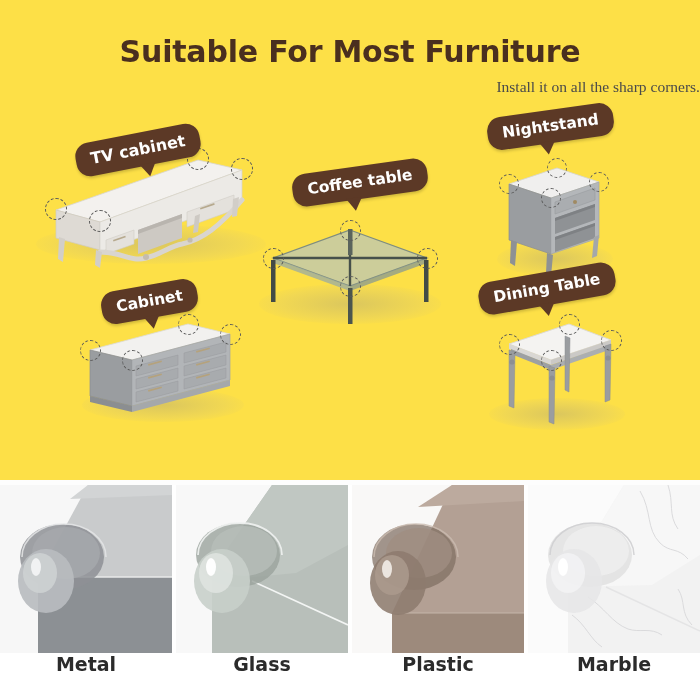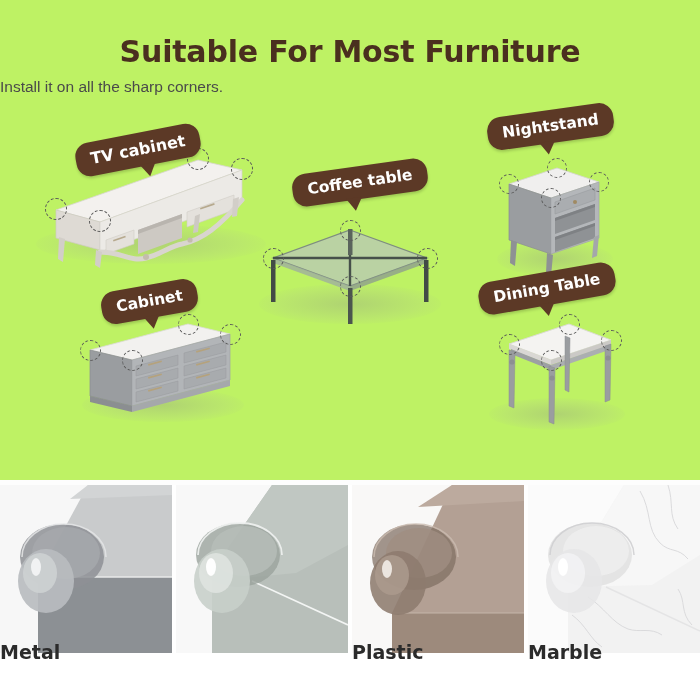--- a/index.html
+++ b/index.html
@@ -8,33 +8,33 @@
     font-family: "Liberation Sans", sans-serif;
     background:#ffffff;
     position:relative;
     overflow:hidden;
   }
   .page { position:relative; width:700px; height:700px; background:#fdfdfd; }
 
   
   .furniture-section {
     position:absolute; left:0; top:0; width:700px; height:480px;
-    background:#bef264;
+    background:#fde047;
   }
   .headline {
     position:absolute; left:0; top:34px; width:700px;
     text-align:center;
     font-size:30px; font-weight:bold; letter-spacing:-.2px;
     color:#4a2f1f;
     font-family:"DejaVu Sans", sans-serif;
   }
   .subhead {
     position:absolute; left:0; top:78px; width:700px;
-    text-align:left; font-size:15.5px; color:#4a4a4a;
-    font-family:Liberation Sans, sans-serif;
+    text-align:right; font-size:15.5px; color:#4a4a4a;
+    font-family:Liberation Serif, serif;
   }
   .mat-headline {
     position:absolute; left:0; top:443px; width:700px;
     text-align:center;
     font-size:25px; font-weight:bold; color:#4a2f1f;
     font-family:"DejaVu Sans", sans-serif;
   }
 
   
   .badge {
@@ -80,22 +80,22 @@
   
   .materials-section {
     position:absolute; left:0; top:485px; width:700px; height:215px;
     background:#ffffff;
   }
   .mat-panel {
     position:absolute; top:0; height:168px; overflow:hidden;
     background:#f7f7f7;
   }
   .mat-label {
-    position:absolute; top:156px; width:100%;
-    text-align:left; font-size:19px; font-weight:bold;
+    position:absolute; top:168px; width:100%;
+    text-align:center; font-size:19px; font-weight:bold;
     color:#2b2b2b;
     font-family:"DejaVu Sans", sans-serif;
   }
   .mat-col { position:absolute; top:0; height:215px; }
 </style>
 </head>
 <body>
 
 <div class="page">
 
@@ -317,20 +317,21 @@
           <g>
             <ellipse cx="62" cy="70" rx="42" ry="32" fill="#9aa29c" fill-opacity="0.8"></ellipse>
             <ellipse cx="68" cy="66" rx="33" ry="25" fill="#b6bdb8" fill-opacity="0.85"></ellipse>
             <ellipse cx="46" cy="96" rx="28" ry="32" fill="#c8cfca" fill-opacity="0.9"></ellipse>
             <ellipse cx="40" cy="88" rx="17" ry="20" fill="#dfe4e1" fill-opacity="0.85"></ellipse>
             <ellipse cx="35" cy="82" rx="5" ry="9" fill="#ffffff" fill-opacity="0.95"></ellipse>
             <path d="M22,70 a42,32 0 0 1 84,0" fill="none" stroke="#f0f2f1" stroke-width="1.8" stroke-opacity="0.9"></path>
           </g>
         </svg>
       </div>
+      <div class="mat-label">Glass</div>
     </div>
 
     <div class="mat-col" style="left:528px; width:172px;">
       <div class="mat-panel" style="left:0; width:172px;">
         <svg width="172" height="168" viewBox="0 0 172 168">
           <rect x="0" y="0" width="172" height="168" fill="#fbfbfb"></rect>
 
           <polygon points="96,0 172,0 172,168 40,168 40,92" fill="#f2f2f2"></polygon>
           <polygon points="96,0 172,0 172,70 124,100 40,102 40,92" fill="#f7f7f7"></polygon>
 

